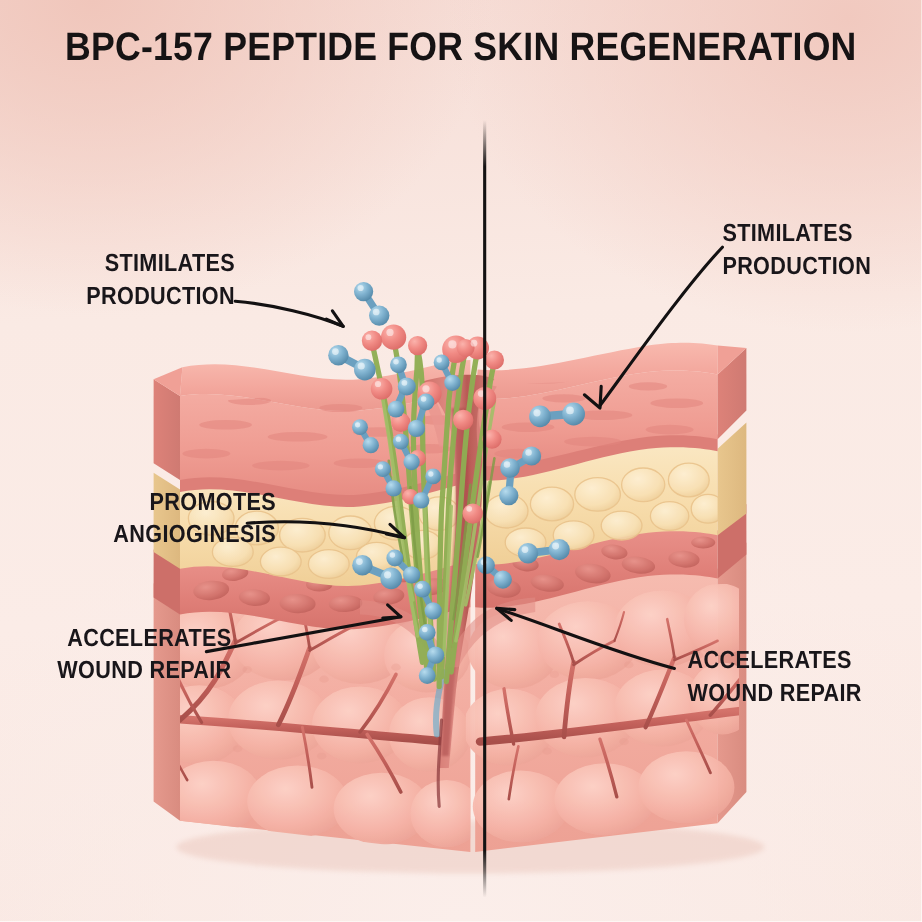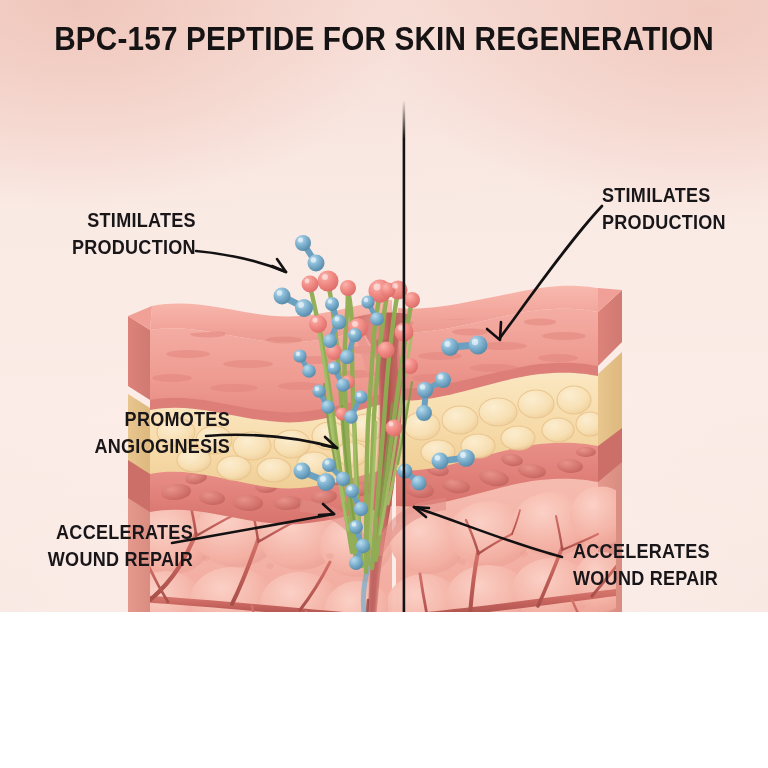--- a/index.html
+++ b/index.html
@@ -4,21 +4,21 @@
 <title>BPC-157 Peptide for Skin Regeneration</title>
 <style>
   html, body {
     margin: 0;
     padding: 0;
     background: #ffffff;
   }
   #canvas {
     position: relative;
     width: 768px;
-    height: 612px;
+    height: 768px;
     overflow: hidden;
     font-family: "Liberation Sans", sans-serif;
     background:
       radial-gradient(ellipse 70% 55% at 10% 0%,   #f0c6bb 0%, rgba(240,198,187,0) 62%),
       radial-gradient(ellipse 70% 55% at 92% 2%,   #f1c9bf 0%, rgba(241,201,191,0) 62%),
       radial-gradient(ellipse 90% 70% at 50% 100%, #fbeeea 0%, rgba(251,238,234,0) 70%),
       linear-gradient(178deg, #f6ddd6 0%, #faeae4 34%, #fbece7 66%, #f9e8e2 100%);
   }
   #art { position: absolute; inset: 0; }
 

